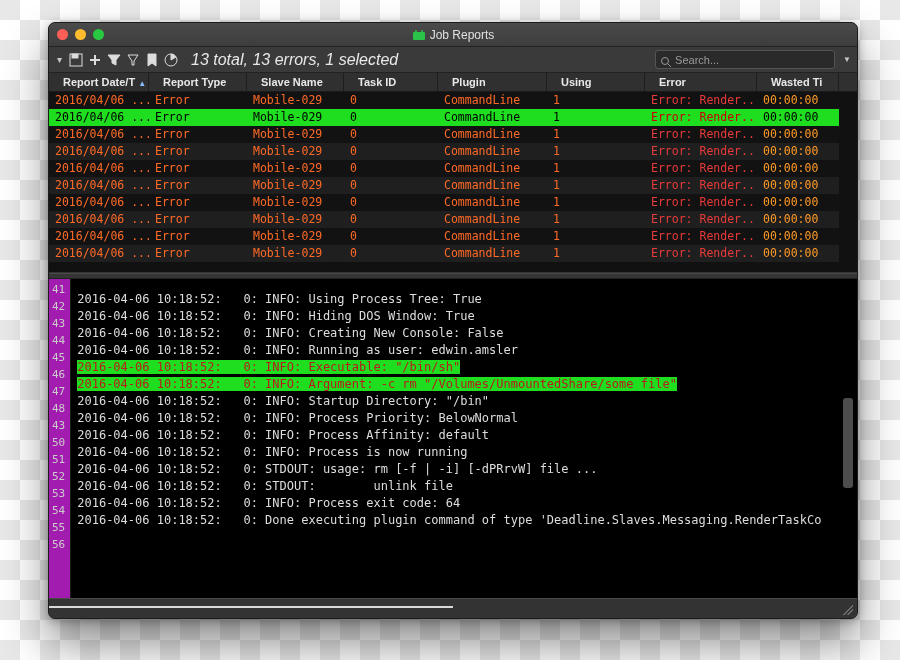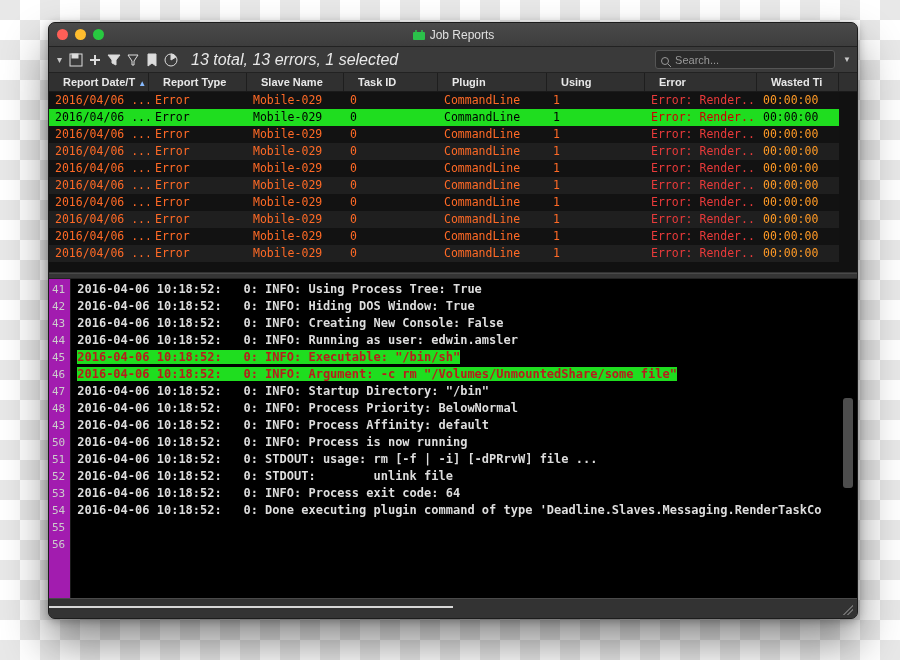--- a/index.html
+++ b/index.html
@@ -73,21 +73,21 @@
   .col-task  { width:94px;}
   .col-plugin{ width:109px;}
   .col-frames{ width:98px;}
   .col-title { width:112px;}
   .col-wt    { width:82px;}
   
   .divider { height:6px; background:#353535; border-top:1px solid #4a4a4a; border-bottom:1px solid #222; cursor:row-resize;}
   
   .log-area { flex:1; background:#000; display:flex; overflow:hidden; font-family:ui-monospace,Menlo,monospace; font-size:12px; position:relative;}
   .gutter { background:#a21caf; color:#ccc; text-align:right; padding:2px 5px 2px 3px; line-height:17px; font-size:11px; border-right:1px solid #1a1a1a; user-select:none;}
-  .log { padding:2px 0 2px 6px; line-height:17px; white-space:pre; color:#ddd; flex:1; overflow:hidden;font-weight:bold;}
+  .log { padding:12px 0 2px 6px; line-height:17px; white-space:pre; color:#ddd; flex:1; overflow:hidden;}
   .log .hl { background:#1fdd1f; color:#b91c1c; }
   .scrollbar { position:absolute; right:2px; top:2px; bottom:24px; width:14px; background:transparent;}
   .scrollbar .thumb { position:absolute; left:2px; right:2px; top:40%; height:90px; background:#4d4d4d; border-radius:3px;}
   
   .statusbar { height:20px; background:#333; border-top:1px solid #4a4a4a; position:relative;}
   .statusbar::after { content:""; position:absolute; right:4px; bottom:3px; width:10px; height:10px;
     background: linear-gradient(135deg, transparent 50%, #6d6d6d 50%, #6d6d6d 60%, transparent 60%, transparent 70%, #6d6d6d 70%, #6d6d6d 80%, transparent 80%);
   }
   .statusbar .bar { position:absolute; left:0; top:7px; height:2px; width:50%; background:#d8d8d8;}
 </style>

